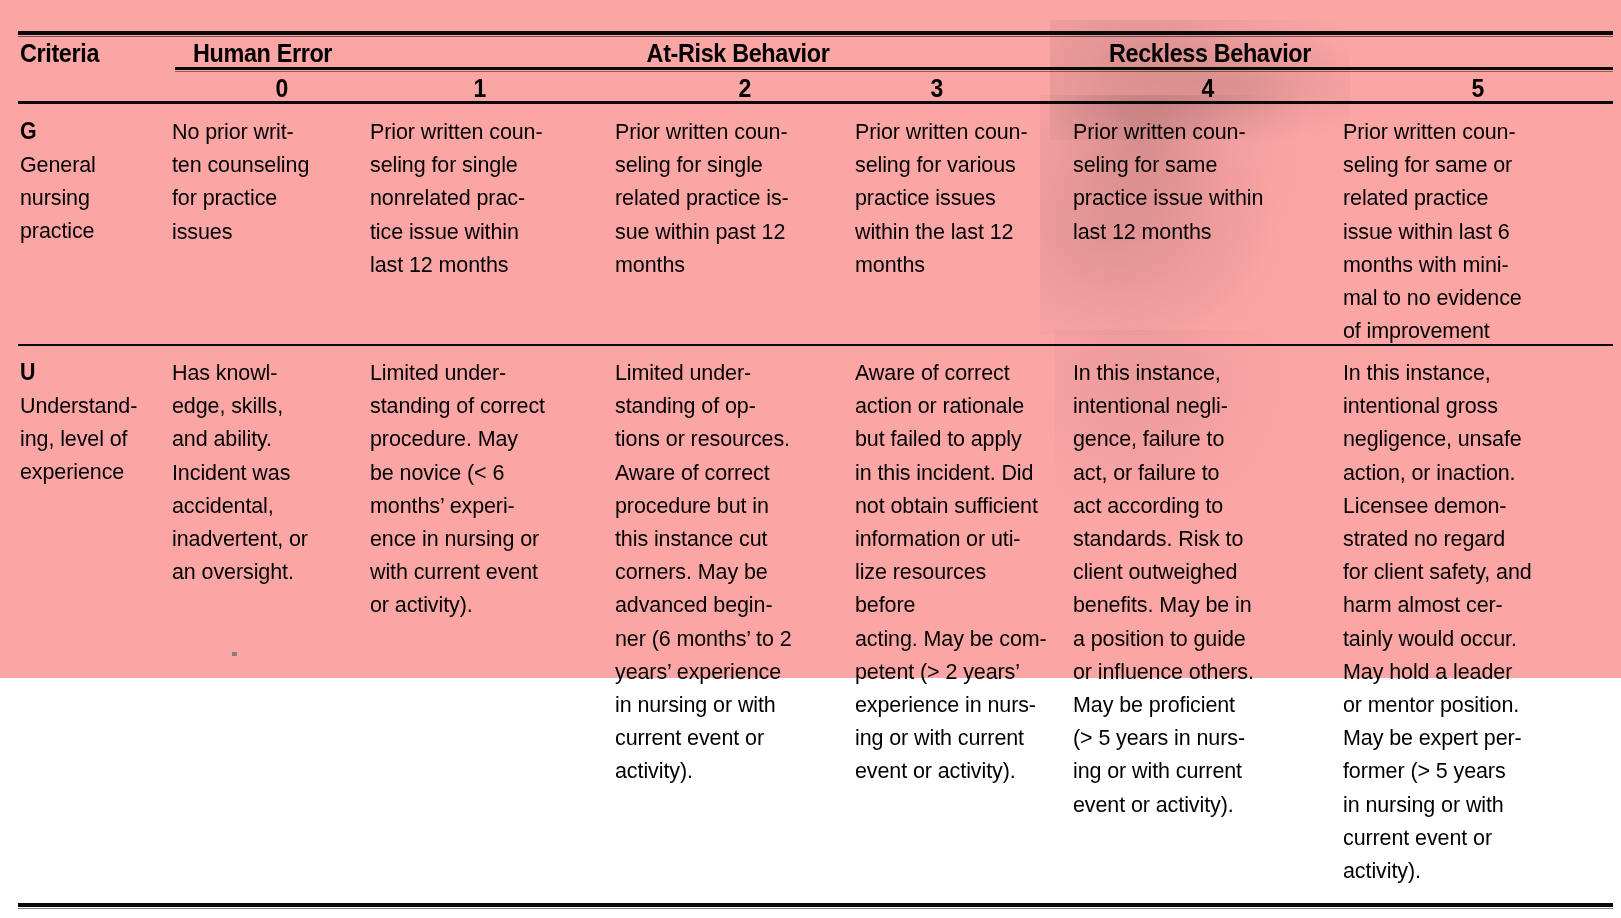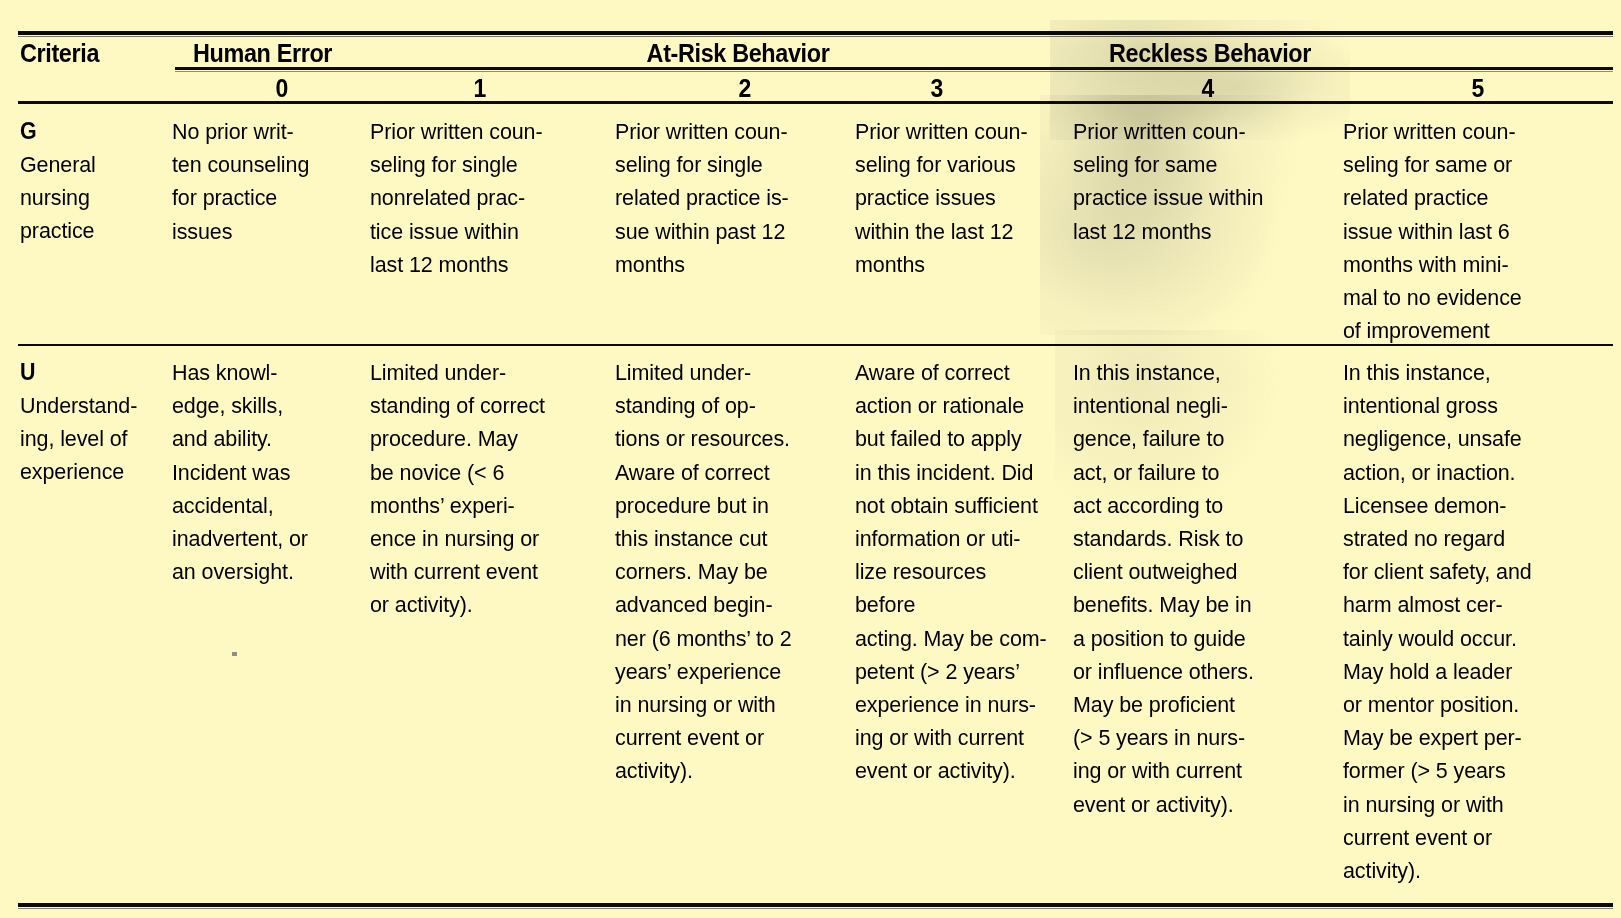--- a/index.html
+++ b/index.html
@@ -13,22 +13,22 @@
     height: 918px;
     font-family: "Liberation Sans", "DejaVu Sans", sans-serif;
     color: #000000;
     overflow: hidden;
     position: relative;
   }
 
   #page {
     position: relative;
     width: 1621px;
-    height: 918px;
-    background: #fef9c3;
+    height: 678px;
+    background: #fca5a5;
   }
 
   
   .smudge {
     position: absolute;
     pointer-events: none;
     background:
       radial-gradient(ellipse at 30% 20%, rgba(90,90,90,0.17) 0%, rgba(120,120,120,0.07) 38%, rgba(255,255,255,0) 70%),
       radial-gradient(ellipse at 62% 55%, rgba(80,80,80,0.13) 0%, rgba(255,255,255,0) 62%),
       radial-gradient(ellipse at 18% 72%, rgba(100,100,100,0.10) 0%, rgba(255,255,255,0) 60%);

